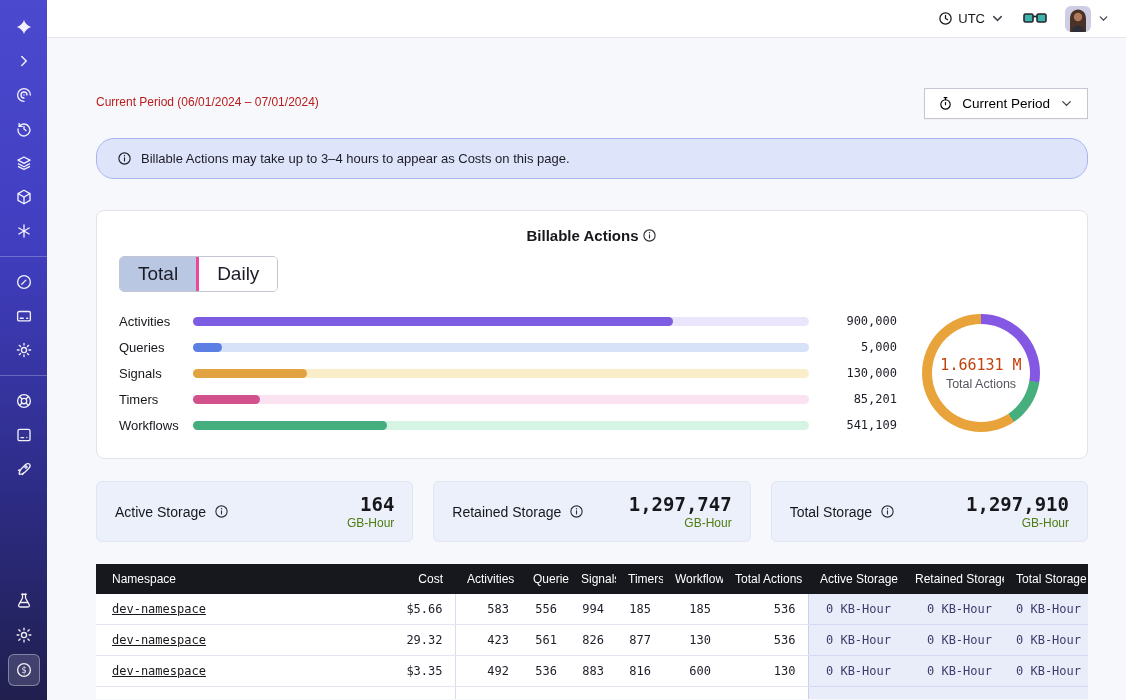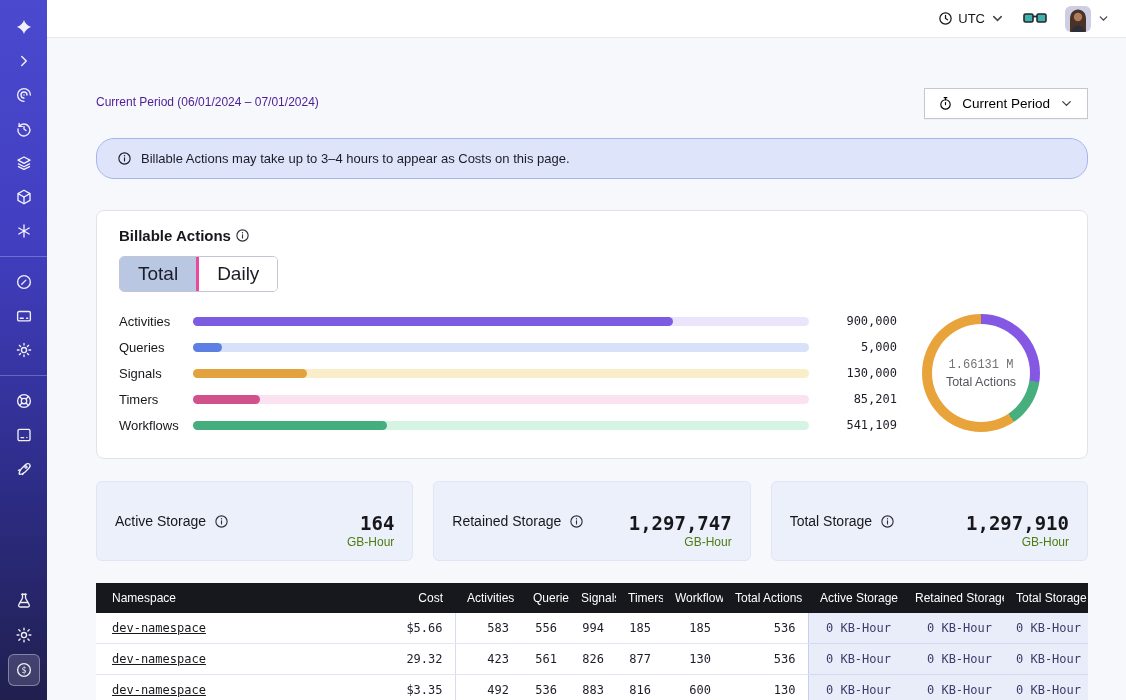--- a/index.html
+++ b/index.html
@@ -28,60 +28,60 @@
   .glasses { width:24px; height:18px; cursor:pointer; }
   .avatar-wrap { display:flex; align-items:center; gap:6px; cursor:pointer; }
   .avatar { width:26px; height:26px; border-radius:6px; overflow:hidden; display:block; }
 
   
   .main { position:absolute; left:47px; top:38px; width:1079px; height:662px;
     background:#f7f8fb; padding:0 38px 0 49px; overflow:hidden; }
 
   .header-row { margin-top:50px; display:flex; justify-content:space-between; align-items:flex-start; }
   h1.page-title { font-size:26px; font-weight:600; line-height:30px; letter-spacing:-.2px; }
-  .subtitle { margin-top:7px; font-size:12px; color:#4c1d95; }
+  .subtitle { margin-top:7px; font-size:12px; color:#b91c1c; }
   .period-btn { display:flex; align-items:center; gap:9px; background:#fff; border:1px solid #c6c6d1;
     border-radius:0; padding:7px 13px; font-size:13.5px; font-weight:500; cursor:pointer;
     box-shadow:0 1px 1px rgba(0,0,0,.03); }
   .period-btn svg { width:15px; height:15px; }
 
   .banner { margin-top:19px; background:#dee5fb; border:1px solid #a9b4ee; border-radius:18px;
     padding:12px 20px; display:flex; align-items:center; gap:9px; font-size:13px; color:#1c1c26; }
   .banner svg { width:15px; height:15px; flex:0 0 auto; }
 
   .card { margin-top:31px; background:#fff; border:1px solid #e2e2ea; border-radius:8px; padding:16px 22px 20px; }
-  .card-title-row { display:flex; align-items:center; gap:4px; }
+  .card-title-row { display:flex; align-items:center; gap:4px;justify-content:center; }
   .card-title { font-size:15px; font-weight:600; }
   .info-icon { width:15px; height:15px; color:#2f2f38; }
 
   .tabs { margin-top:12px; display:inline-flex; border:1px solid #c2c6d3; border-radius:5px; overflow:hidden; }
   .tab { padding:6px 18px; font-size:19px; background:#fff; cursor:pointer; color:#1c1c26; }
   .tab + .tab { border-left:3px solid #ec4899; }
   .tab.selected { background:#b9c7e3; font-weight:500; }
 
   .chart-row { margin-top:16px; display:flex; align-items:center; }
   .bars { flex:0 0 778px; }
   .bar-row { display:grid; grid-template-columns:64px 1fr 78px; align-items:center; height:26px; column-gap:10px; }
   .bar-label { font-size:13px; color:#17171c; }
   .bar-track { height:9px; border-radius:5px; position:relative; }
   .bar-fill { position:absolute; left:0; top:0; height:9px; border-radius:5px; }
   .bar-value { font-size:12px; text-align:right; color:#1c1c26; }
 
   .donut-zone { flex:1 1 auto; display:flex; justify-content:center; }
   .donut { width:118px; height:118px; border-radius:50%; position:relative; }
   .donut-hole { position:absolute; left:10px; top:10px; width:98px; height:98px; border-radius:50%;
     background:#fff; display:flex; flex-direction:column; align-items:center; justify-content:center; gap:3px; }
-  .donut-value { font-size:12px; color:#737373;font-family:Liberation Mono, monospace; }
+  .donut-value { font-size:15px; color:#c2410c; }
   .donut-label { font-size:12.5px; color:#56565f; }
 
   .storage-row { margin-top:22px; display:flex; gap:20px; }
   .storage-card { flex:1 1 0; background:#ecf0fb; border:1px solid #e0e5f6; border-radius:6px;
     padding:11px 18px; display:flex; align-items:center; justify-content:space-between; }
   .storage-label { display:flex; align-items:center; gap:8px; font-size:14px; }
-  .storage-right { text-align:right;margin-top:19px; }
+  .storage-right { text-align:right; }
   .storage-value { font-size:19px; font-weight:600; line-height:22px; }
   .storage-unit { font-size:12px; color:#4d7c0f; margin-top:1px; }
 
   table.usage { margin-top:22px; width:992px; border-collapse:collapse; table-layout:fixed; background:#fff; }
   .usage thead th { background:#17181d; color:#fff; font-size:12px; font-weight:500;
     padding:8px 12px; text-align:right; white-space:nowrap; overflow:hidden; }
   .usage thead th.col-namespace { text-align:left; padding-left:16px; }
   .usage td { font-family:"DejaVu Sans Mono", monospace; font-size:12px; padding:8px 12px;
     text-align:right; border-bottom:1px solid #e2e5f2; color:#1d1d29; white-space:nowrap; overflow:hidden; }
   .usage td.col-namespace { text-align:left; padding-left:16px; }

